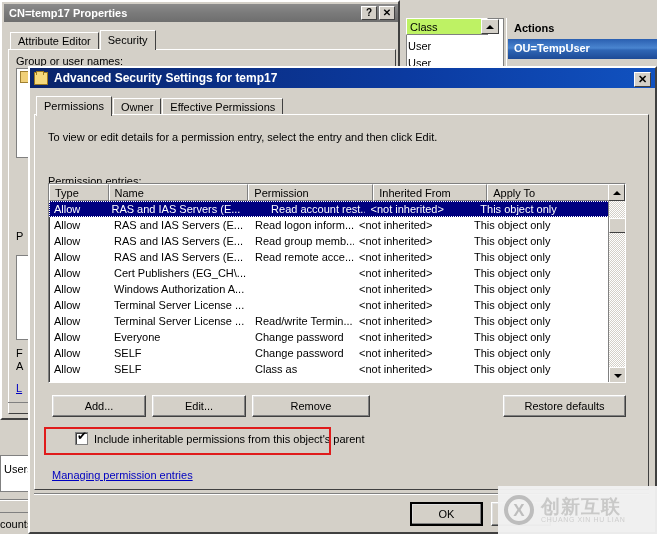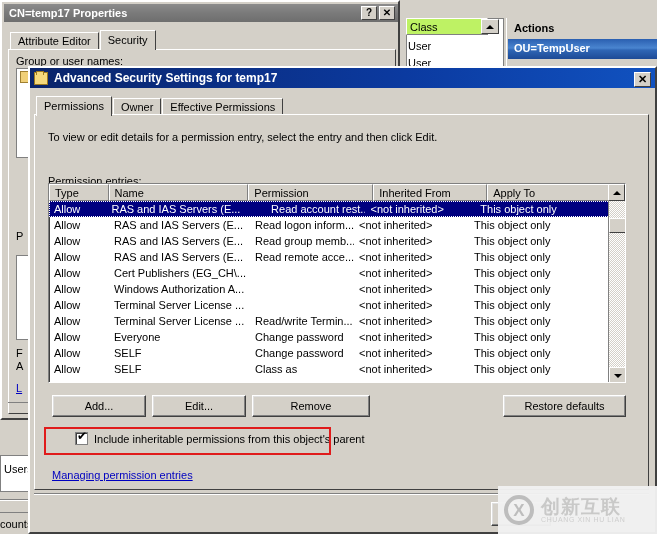--- a/index.html
+++ b/index.html
@@ -402,20 +402,21 @@
   <div class="chk-wrap">
     <span class="chk-box checked"></span>
     <span class="chk-label">Include inheritable permissions from this object's parent</span>
   </div>
   <div class="red-box"></div>
 
   <div class="adv-link">Managing permission entries</div>
   <div class="adv-footsep"></div>
   <div class="adv-footsep2"></div>
 
+  <div class="btn default" style="left:410px; top:502px; width:73px; height:24px;">OK</div>
   <div class="btn" style="left:491px; top:502px; width:60px; height:24px;"></div>
 
   <div class="watermark">
     <div class="wm-logo">X</div>
     <div>
       <div class="wm-cn">创新互联</div>
       <div class="wm-py">CHUANG XIN HU LIAN</div>
     </div>
   </div>
 

